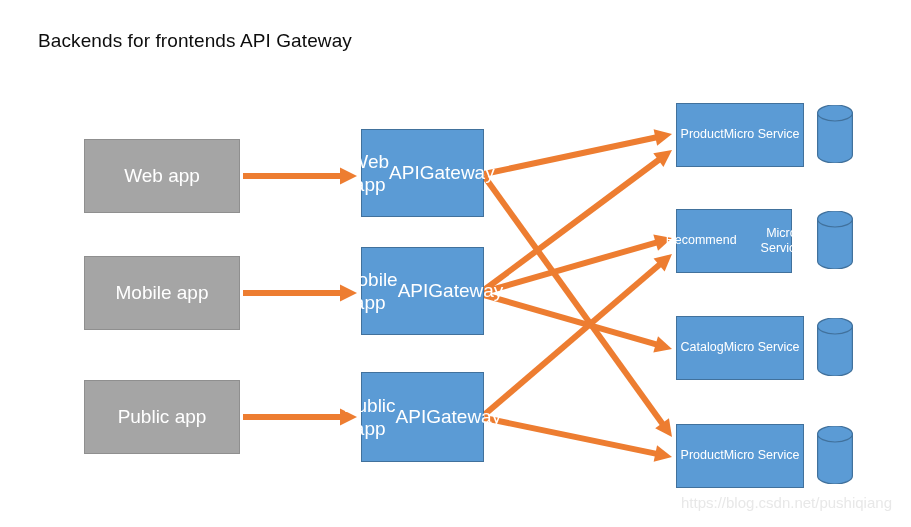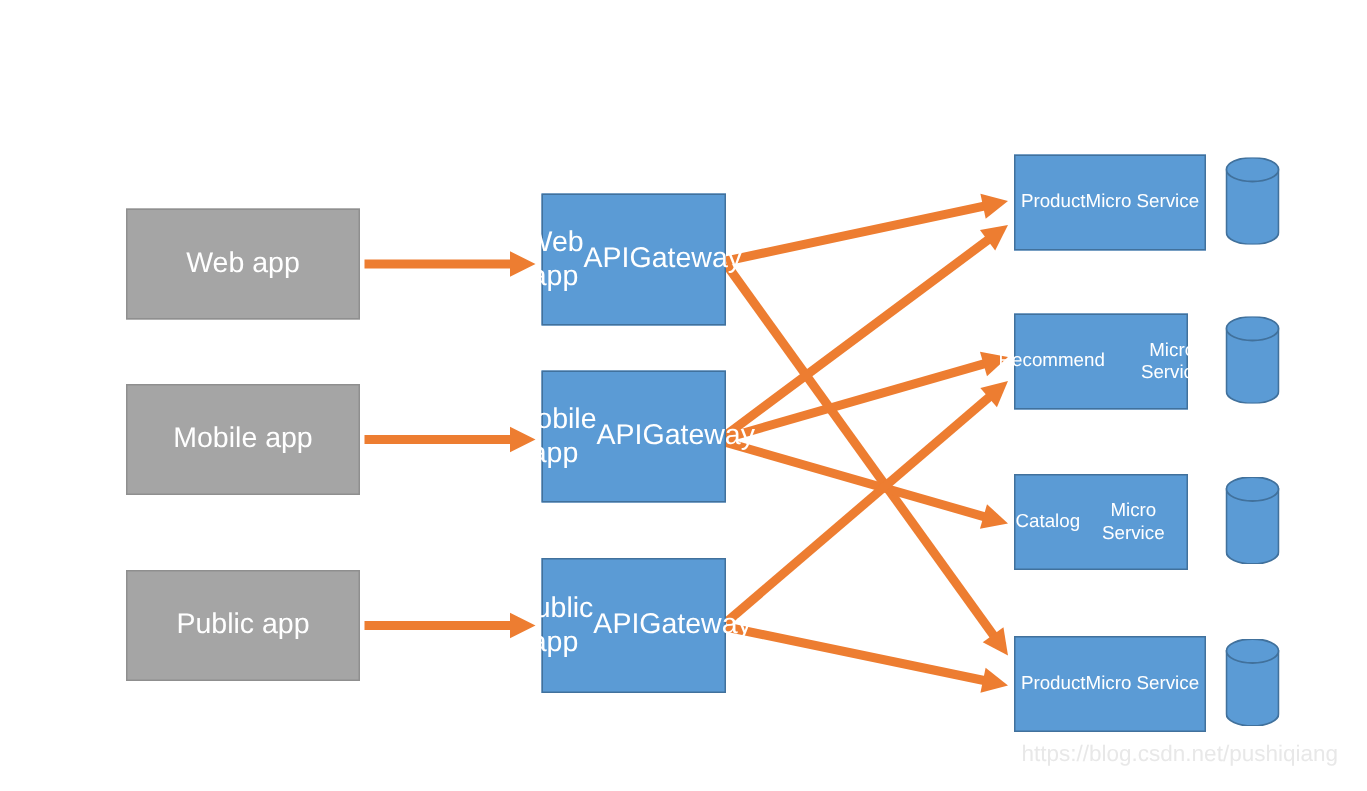--- a/index.html
+++ b/index.html
@@ -88,20 +88,21 @@
     font-size: 15px;
     color: #e8e8e8;
     white-space: nowrap;
   }
 </style>
 </head>
 <body>
 
 <div id="canvas">
 
+  <div class="diagram-title">Backends for frontends API Gateway</div>
 
   <svg id="arrow-layer" viewBox="0 0 911 527" xmlns="http://www.w3.org/2000/svg">
       <g>
         <line x1="243" y1="176" x2="341.5" y2="176" stroke="#ED7D31" stroke-width="6" stroke-linecap="butt"></line>
         <polygon points="357,176 340,184.5 340,167.5" fill="#ED7D31"></polygon>
       </g>
       <g>
         <line x1="243" y1="293" x2="341.5" y2="293" stroke="#ED7D31" stroke-width="6" stroke-linecap="butt"></line>
         <polygon points="357,293 340,301.5 340,284.5" fill="#ED7D31"></polygon>
       </g>
@@ -177,21 +178,21 @@
       <div class="node node-service" style="left: 676px; top: 209px; width: 116px; height: 64px; gap: 24px;">
         <span class="line">Recommend</span>
         <span class="line">Micro Service</span>
       </div>
       <div class="db" style="left: 817px; top: 211px;">
         <svg viewBox="0 0 36 58">
           <path d="M0.6,8 L0.6,50 A17.4,8 0 0 0 35.4,50 L35.4,8 Z" fill="#5B9BD5" stroke="#41719C" stroke-width="1.2"></path>
           <ellipse cx="18" cy="8" rx="17.4" ry="8" fill="#5B9BD5" stroke="#41719C" stroke-width="1.2"></ellipse>
         </svg>
       </div>
-      <div class="node node-service" style="left: 676px; top: 316px; width: 116px; height: 64px;">
+      <div class="node node-service" style="left: 676px; top: 316px; width: 128px; height: 64px;">
         <span class="line">Catalog</span>
         <span class="line">Micro Service</span>
       </div>
       <div class="db" style="left: 817px; top: 318px;">
         <svg viewBox="0 0 36 58">
           <path d="M0.6,8 L0.6,50 A17.4,8 0 0 0 35.4,50 L35.4,8 Z" fill="#5B9BD5" stroke="#41719C" stroke-width="1.2"></path>
           <ellipse cx="18" cy="8" rx="17.4" ry="8" fill="#5B9BD5" stroke="#41719C" stroke-width="1.2"></ellipse>
         </svg>
       </div>
       <div class="node node-service" style="left: 676px; top: 424px; width: 128px; height: 64px;">

